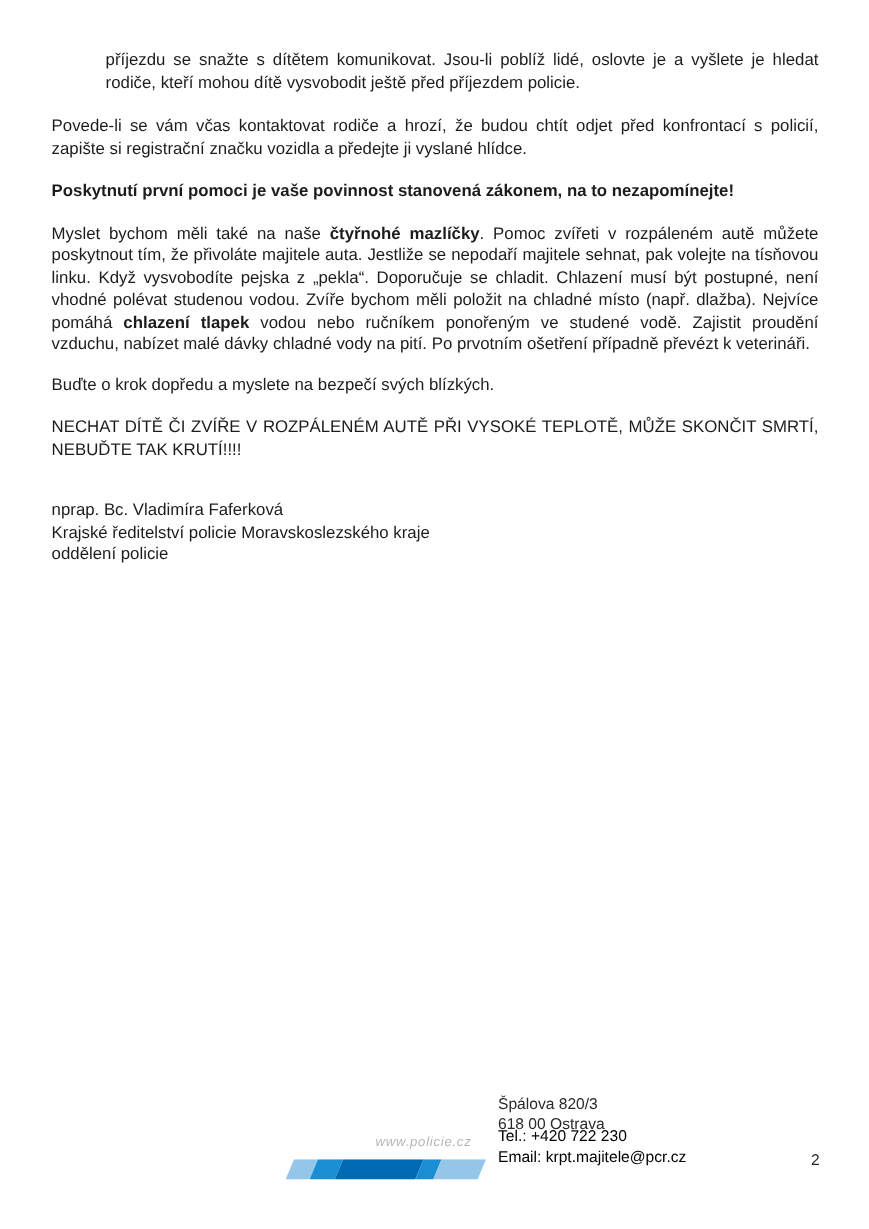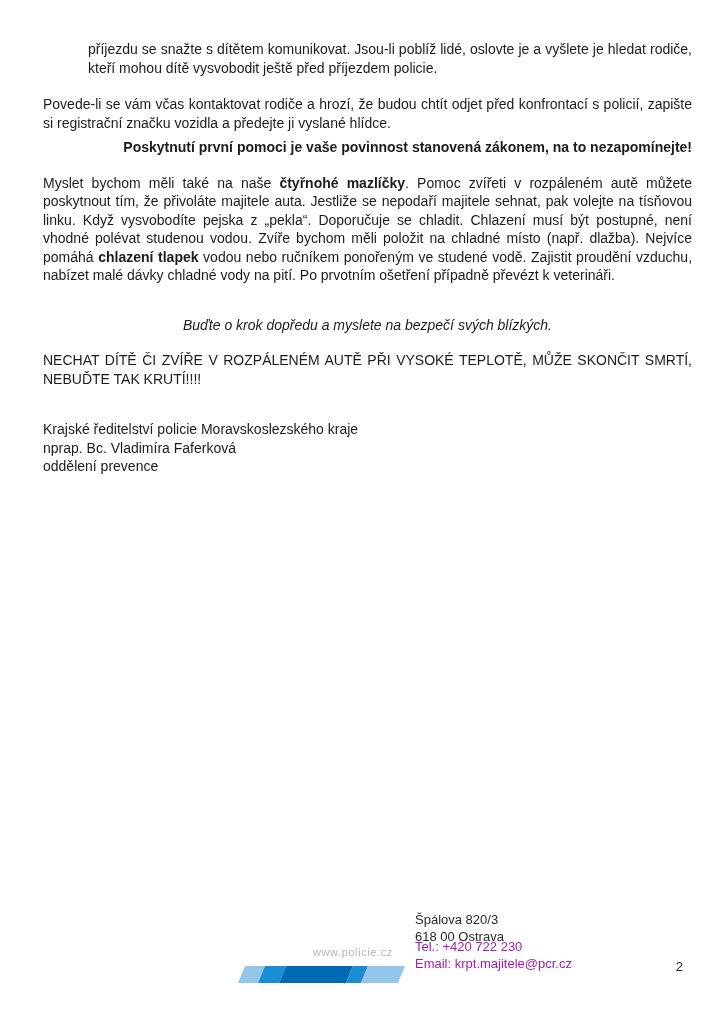--- a/index.html
+++ b/index.html
@@ -6,46 +6,46 @@
   .page {
     position: relative;
     width: 724px;
     height: 1024px;
     background: #ffffff;
     font-family: "Liberation Sans", sans-serif;
     color: #1c1c1c;
     overflow: hidden;
   }
   .content {
-    padding: 40px 32px 0 43px;
+    padding: 40px 42px 0 43px;
     font-size: 14px;
     line-height: 18.5px;
     text-align: justify;
   }
-  .p { margin: 0 0 6px 0; }
+  .p { margin: 0 0 17px 0; }
   .p-indent { margin: 0 0 18px 45px; }
-  .p-heading { font-weight: bold; text-align: right; margin: 0 0 17px 0; }
-  .p-pets { margin: 0 0 31px 0; }
-  .p-advice { text-align: center; margin: 0 0 15px 0; font-style: italic; }
+  .p-heading { font-weight: bold; text-align: left; margin: 0 0 17px 0; }
+  .p-pets { margin: 0 0 15px 0; }
+  .p-advice { text-align: left; margin: 0 0 15px 0; }
   .p-warning { margin: 17px 0 32px 0; }
   .b { font-weight: bold; }
   .signature { text-align: left; line-height: 18.5px; }
   .sig-line { margin: 0; }
 
   .footer-address {
     position: absolute; left: 415px; top: 911px;
     font-size: 13px; line-height: 17px; color: #2a2a2a; text-align: left;
   }
   .footer-contact {
     position: absolute; left: 415px; top: 938px;
-    font-size: 13px; line-height: 17px; color: #a21caf; text-align: left;
+    font-size: 13px; line-height: 17px; color: #000000; text-align: left;
   }
   .website {
     position: absolute; left: 313px; top: 946px;
-    font-size: 11px; letter-spacing: 0.6px; color: #b3b6ba;
+    font-size: 11px; letter-spacing: 0.6px; color: #b3b6ba; font-style: italic;
   }
   .logo-stripe { position: absolute; left: 238px; top: 966px; }
   .page-number {
     position: absolute; right: 41px; top: 959px;
     font-size: 13px; color: #2a2a2a;
   }
 </style>
 </head>
 <body>
 
@@ -59,23 +59,23 @@
 
     <p class="p-heading">Poskytnutí první pomoci je vaše povinnost stanovená zákonem, na to nezapomínejte!</p>
 
     <p class="p-pets"><span>Myslet bychom měli také na naše </span><span class="b">čtyřnohé mazlíčky</span><span>. Pomoc zvířeti v rozpáleném autě můžete poskytnout tím, že přivoláte majitele auta. Jestliže se nepodaří majitele sehnat, pak volejte na tísňovou linku. Když vysvobodíte pejska z „pekla“. Doporučuje se chladit. Chlazení musí být postupné, není vhodné polévat studenou vodou. Zvíře bychom měli položit na chladné místo (např. dlažba). Nejvíce pomáhá </span><span class="b">chlazení tlapek</span><span> vodou nebo ručníkem ponořeným ve studené vodě. Zajistit proudění vzduchu, nabízet malé dávky chladné vody na pití. Po prvotním ošetření případně převézt k veterináři.</span></p>
 
     <p class="p-advice">Buďte o krok dopředu a myslete na bezpečí svých blízkých.</p>
 
     <p class="p-warning">NECHAT DÍTĚ ČI ZVÍŘE V ROZPÁLENÉM AUTĚ PŘI VYSOKÉ TEPLOTĚ, MŮŽE SKONČIT SMRTÍ, NEBUĎTE TAK KRUTÍ!!!!</p>
 
     <div class="signature">
+      <p class="sig-line">nprap. Bc. Vladimíra Faferková</p>
       <p class="sig-line">Krajské ředitelství policie Moravskoslezského kraje</p>
-      <p class="sig-line">nprap. Bc. Vladimíra Faferková</p>
-      <p class="sig-line">oddělení prevence</p>
+      <p class="sig-line">oddělení policie</p>
     </div>
 
   </div>
 
   <div class="footer-address">
     <div>Špálova 820/3</div>
     <div>618 00 Ostrava</div>
   </div>
 
   <div class="footer-contact">

